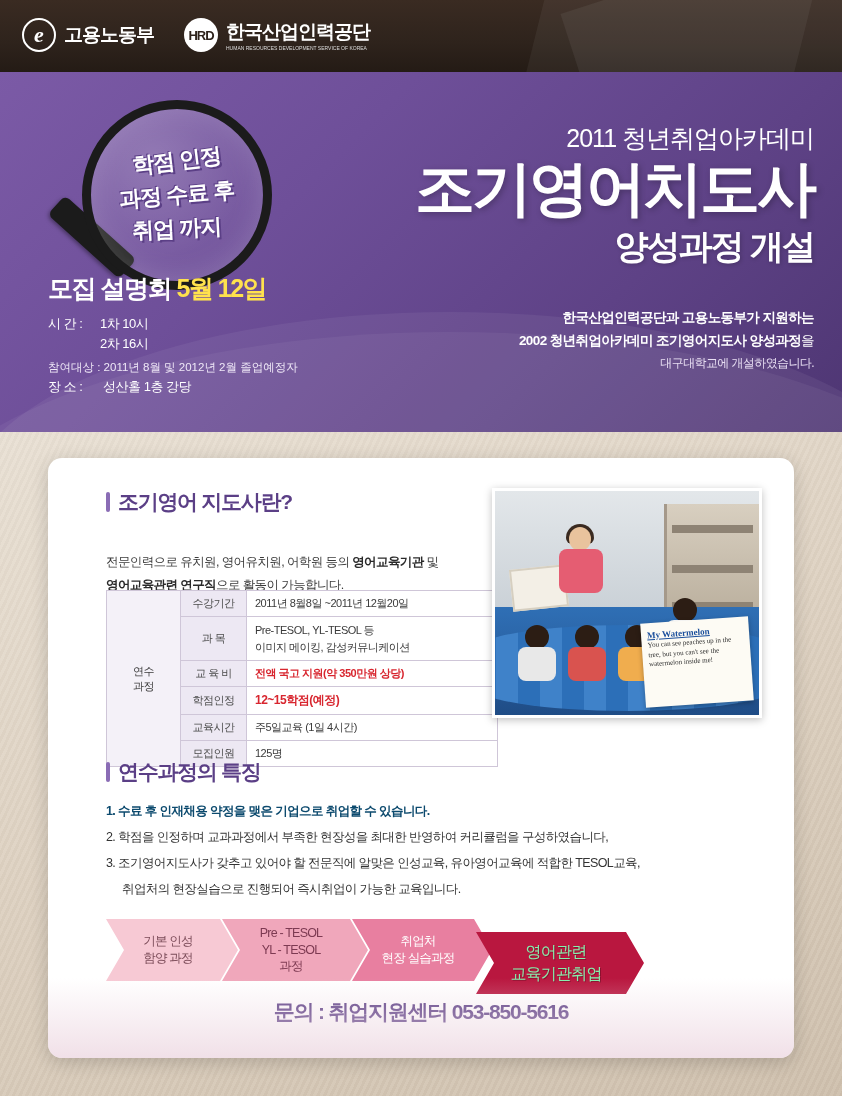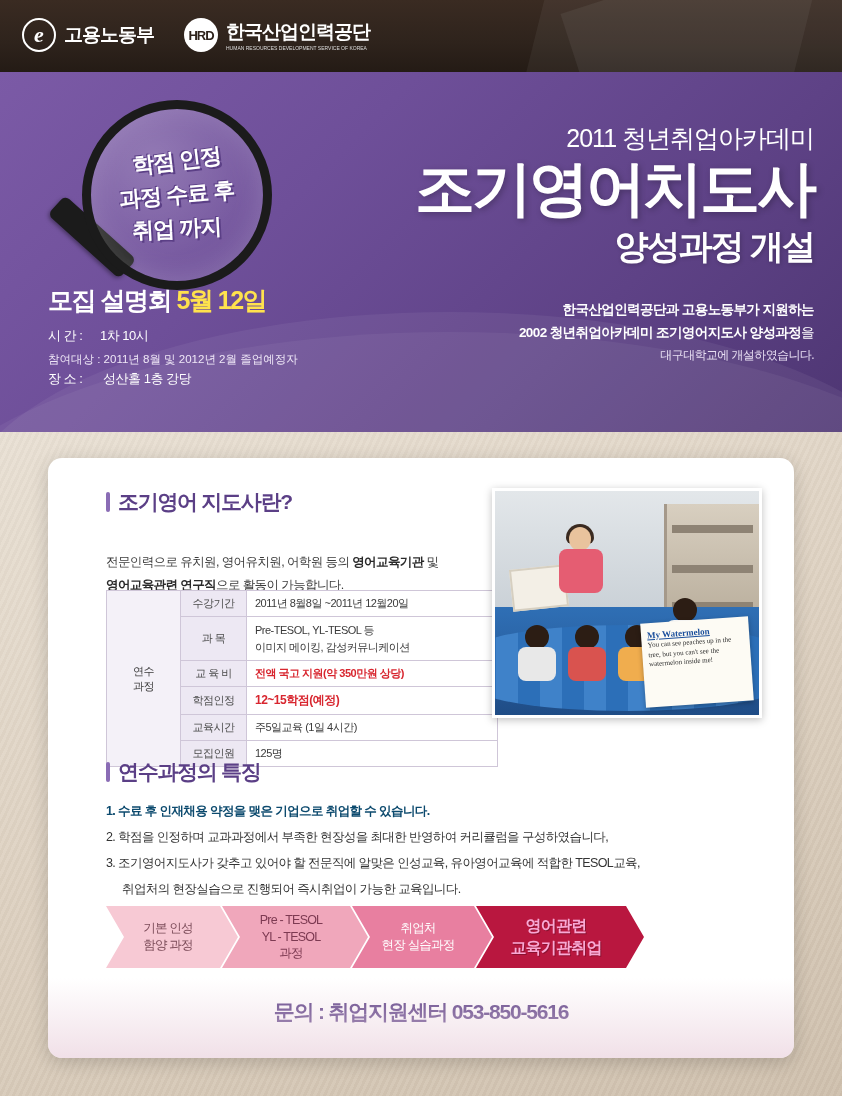--- a/index.html
+++ b/index.html
@@ -85,26 +85,26 @@
   .hero-year { color: #fff; font-size: 25px; letter-spacing: -1px; font-weight: 500; }
   .hero-title {
     color: #fff; font-size: 60px; font-weight: bold; letter-spacing: -3px;
     line-height: 1.08; margin-top: 2px;
     text-shadow: 2px 2px 6px rgba(0,0,0,.25);
   }
   .hero-sub {
     color: #fff; font-size: 34px; font-weight: bold; letter-spacing: -2px; margin-top: 2px;
     text-shadow: 1px 1px 4px rgba(0,0,0,.22);
   }
-  .hero-desc { margin-top: 28px; color: #fff; font-size: 13.5px; line-height: 1.75; letter-spacing: -0.6px; }
+  .hero-desc { margin-top: 36px; color: #fff; font-size: 13.5px; line-height: 1.75; letter-spacing: -0.6px; }
   .hero-desc .b { font-weight: bold; }
   .hero-desc .small { font-size: 12px; color: #e8dff3; }
 
   
-  .hero-left { position: absolute; left: 48px; top: 212px; color: #fff; }
+  .hero-left { position: absolute; left: 48px; top: 200px; color: #fff; }
   .info-title { font-size: 25px; font-weight: bold; letter-spacing: -1.5px; }
   .info-title .hl { color: #ffe24d; }
   .info-rows { margin-top: 9px; font-size: 13px; line-height: 1.55; letter-spacing: -0.5px; }
   .info-rows .ind { display: inline-block; width: 52px; }
   .info-small { font-size: 11.5px; color: #efe7f7; margin-top: 6px; }
 
   
   .paper-bg {
     position: absolute; top: 432px; left: 0; width: 842px; height: 664px;
     background:
@@ -186,22 +186,22 @@
   .arrows { position: absolute; left: 58px; top: 448px; display: flex; align-items: center; }
   .arw {
     position: relative; height: 62px; display: flex; align-items: center; justify-content: center;
     text-align: center; font-size: 12.5px; line-height: 1.35; letter-spacing: -0.8px;
     padding: 0 22px 0 14px; margin-right: -16px;
     clip-path: polygon(0 0, calc(100% - 18px) 0, 100% 50%, calc(100% - 18px) 100%, 0 100%, 18px 50%);
   }
   .arw.a1 { background: #f7c9d4; color: #7a4a57; width: 132px; }
   .arw.a2 { background: #f0a7bb; color: #7d3a52; width: 146px; }
   .arw.a3 { background: #e87fa0; color: #fff; width: 140px; }
-  .arw.a4 { background: #b9173f; color: #f9a8d4; width: 168px; font-weight: bold; font-size: 16px;
-            text-shadow: 1px 1px 0 rgba(0,0,0,.25); }
+  .arw.a4 { background: #b9173f; color: #86efac; width: 168px; font-weight: normal; font-size: 16px;
+            text-shadow: 1px 1px 0 rgba(0,0,0,.25); margin-top: 26px; }
 
   .contact {
     position: absolute; left: 0; top: 540px; width: 746px; text-align: center;
     font-size: 21px; font-weight: bold; color: #5b3f86; letter-spacing: -1.2px;
   }
 </style>
 </head>
 <body>
 
 <div class="topbar">
@@ -247,20 +247,23 @@
   </div>
 
   <div class="hero-left">
     <div class="info-title">
       <span>모집 설명회 </span><span class="hl">5월 12일</span>
     </div>
     <div class="info-rows">
       <div>
         <span class="ind">시  간 :</span><span>1차 10시</span>
       </div>
+      <div>
+        <span class="ind"></span><span>2차 16시</span>
+      </div>
     </div>
     <div class="info-small">참여대상 : 2011년 8월 및 2012년 2월 졸업예정자</div>
     <div class="info-rows" style="margin-top:2px">
       <span class="ind">장  소 :</span><span> 성산홀 1층 강당</span>
     </div>
   </div>
 </div>
 
 <div class="paper-bg"></div>
 

